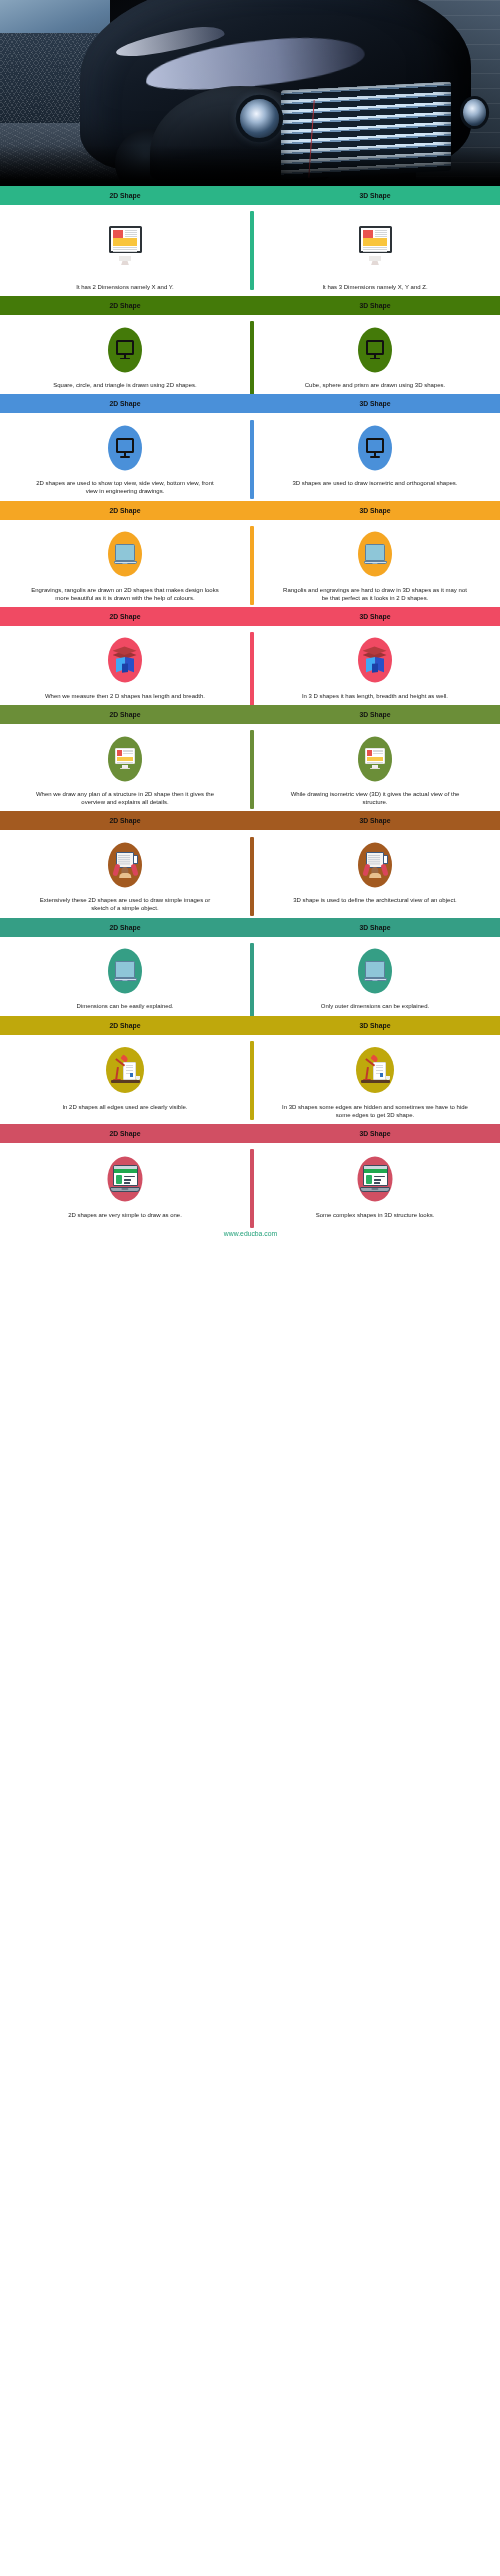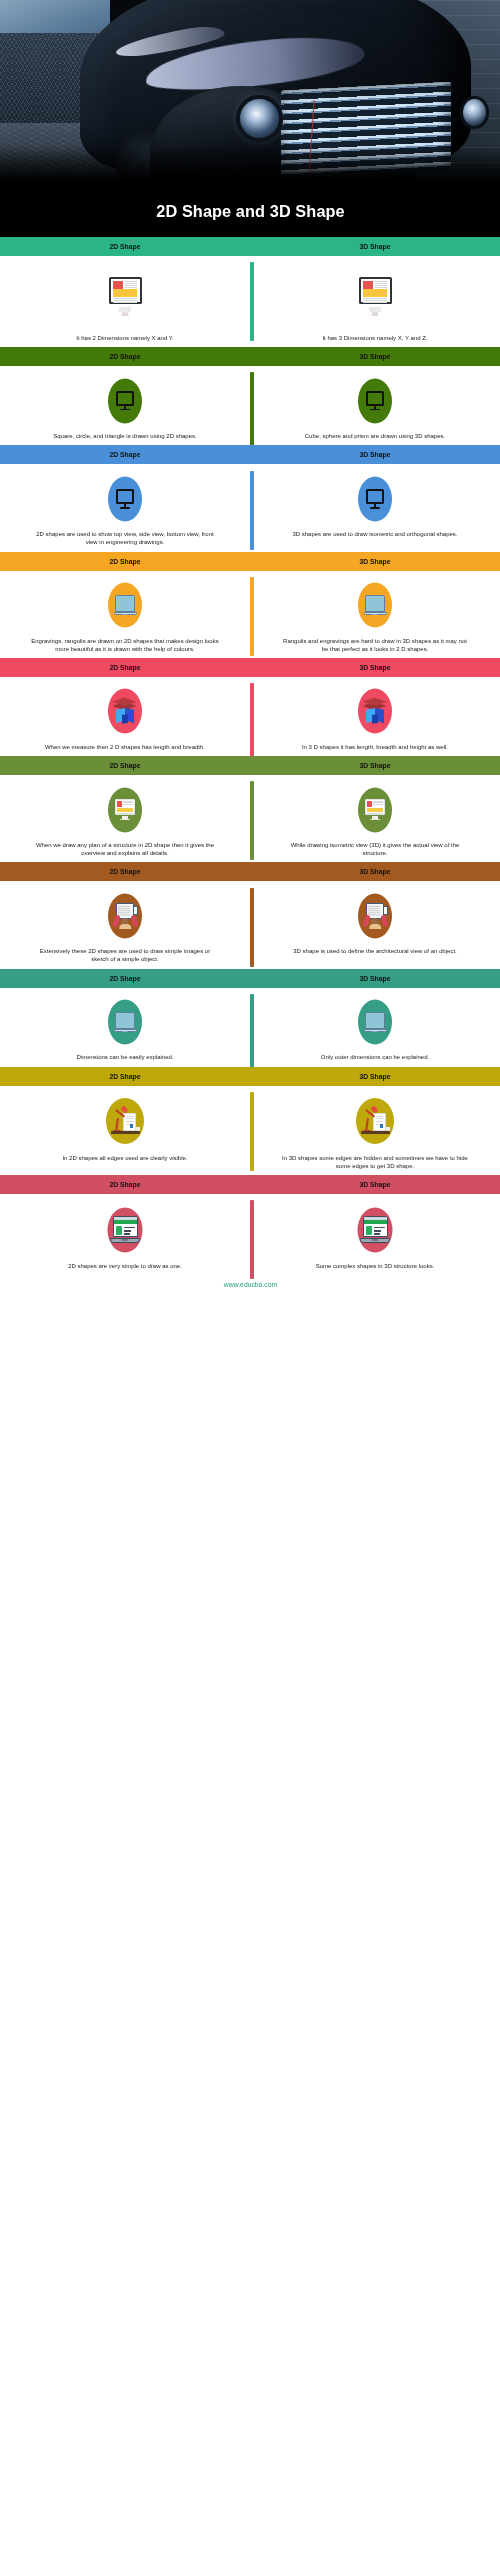--- a/index.html
+++ b/index.html
@@ -261,23 +261,20 @@
     <div class="flame2"></div>
     <div class="wheel"></div>
     <div class="fender"></div>
     <div class="grille"></div>
     <div class="redwire"></div>
     <div class="headlight"></div>
     <div class="headlight2"></div>
     <div class="fadebottom"></div>
   </div>
 
-  <div class="title-band">
-    <h1>2D Shape  and  3D Shape</h1>
-  </div>
 
   <div id="sections-root">
       <div class="section">
         <div class="hdr" style="background: rgb(43, 181, 135);">
           <div class="cell">2D Shape</div>
           <div class="cell">3D Shape</div>
         </div>
         <div class="cols">
           <div class="col">
             <div class="icon-wrap" style="width:47px;height:58px">

